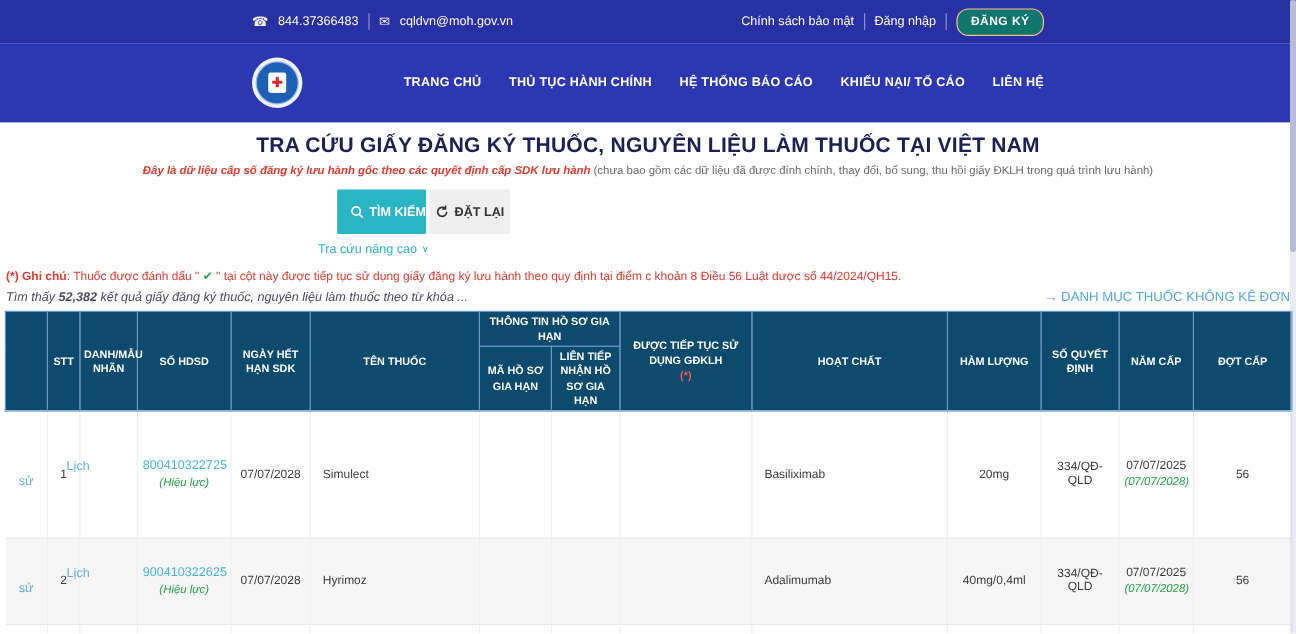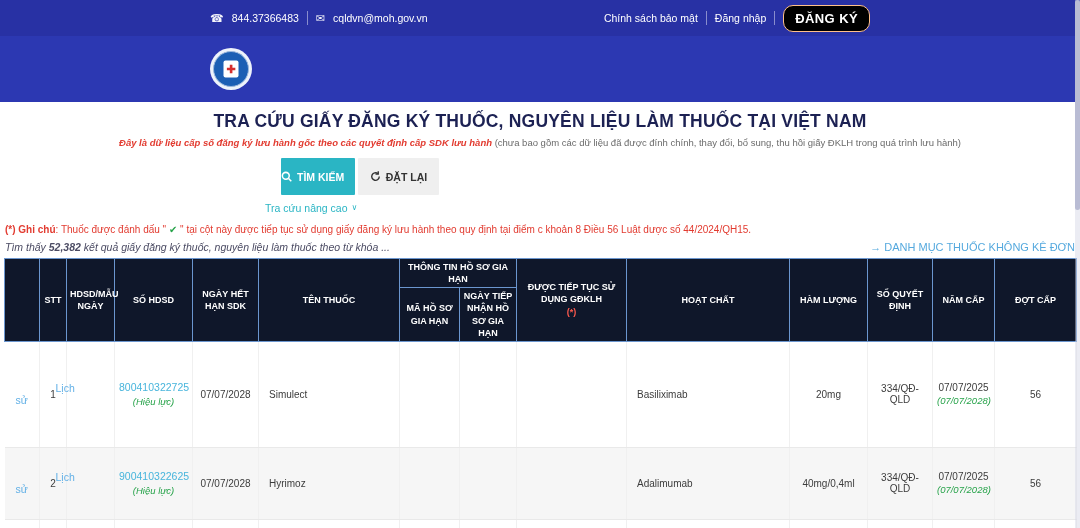--- a/index.html
+++ b/index.html
@@ -7,22 +7,22 @@
     font-family:"Liberation Sans", sans-serif; position:relative; }
 
   
   .topbar { height:36px; background:#2831a4; }
   .topbar-inner { width:660px; margin:0 auto; height:100%; display:flex;
     align-items:center; justify-content:space-between; color:#fff; font-size:10.5px; }
   .topbar-left, .topbar-right { display:flex; align-items:center; gap:8px; }
   .top-ico { font-size:11px; opacity:.95; }
   .topbar a { color:#fff; text-decoration:none; }
   .vsep { width:1px; height:14px; background:rgba(255,255,255,.45); display:inline-block; }
-  .register-btn { background:#000000; color:#fff; border:1px solid #ffc089;
-    border-radius:10px; font-size:13px; font-weight:bold; padding:5px 11px;
+  .register-btn { background:#0f766e; color:#fff; border:1px solid #ffc089;
+    border-radius:10px; font-size:10px; font-weight:bold; padding:5px 11px;
     letter-spacing:.4px; cursor:pointer; font-family:inherit; }
 
   
   .mainheader { height:66px; background:#2c38b2; }
   .mainheader-inner { width:660px; margin:0 auto; height:100%; display:flex;
     align-items:center; justify-content:space-between; }
   .brand { display:flex; align-items:center; gap:9px; }
   .logo { width:42px; height:42px; border-radius:50%; background:#eef3fb;
     position:relative; flex:0 0 auto; }
   .logo-inner { position:absolute; inset:3px; border-radius:50%; background:#1c5fb4;
@@ -48,42 +48,42 @@
   .filter-select { display:flex; align-items:center; gap:6px; padding:0 10px;
     border:1px solid #d9d9d9; border-right:none; border-radius:2px 0 0 2px;
     font-size:10px; font-weight:bold; color:#444; cursor:pointer; background:#fff;
     white-space:nowrap; }
   .filter-caret { font-size:8px; color:#666; }
   .search-input { flex:1; border:1px solid #d9d9d9; border-radius:0 2px 2px 0;
     font-size:10.5px; padding:0 10px; color:#333; outline:none; font-family:inherit; }
   .search-input::placeholder { color:#9a9a9a; }
   .btn-search { margin-left:16px; width:74px; background:#2ab5c4; color:#fff;
     border:none; font-weight:bold; font-size:10.5px; display:flex; align-items:center;
-    justify-content:flex-start; gap:5px; cursor:pointer; border-radius:1px; font-family:inherit; }
-  .btn-reset { margin-left:3px; width:81px; background:#efefef; color:#333;
+    justify-content:flex-end; gap:5px; cursor:pointer; border-radius:1px; font-family:inherit; }
+  .btn-reset { margin-left:3px; width:67px; background:#efefef; color:#333;
     border:none; font-weight:bold; font-size:10.5px; display:flex; align-items:center;
     justify-content:center; gap:5px; cursor:pointer; border-radius:1px; font-family:inherit; }
   .advanced { display:inline-flex; align-items:center; gap:4px; margin-top:7px;
     color:#2ab5c4; font-size:10.5px; text-decoration:none; }
   .adv-caret { font-size:8px; line-height:1; }
 
   
   .note { padding:0 5px; margin-top:8px; font-size:10px; color:#e23b30; }
   .note b { font-weight:bold; }
   .note .check { color:#27a34a; font-size:10px; }
   .results-row { padding:0 5px; margin-top:6px; display:flex; align-items:flex-end;
     justify-content:space-between; }
   .results-text { font-size:10.5px; font-style:italic; color:#4b4b63; }
   .results-text b { font-weight:bold; }
   .otc-link { font-size:11px; color:#55a9de; text-decoration:none; white-space:nowrap;text-align:right; }
 
   
   .tbl-wrap { margin:5px 4px 0; }
   table { width:1072px; border-collapse:collapse; table-layout:fixed; }
-  thead th { background:#0f172a; color:#fff; font-size:9px; font-weight:bold;
+  thead th { background:#0c4a6e; color:#fff; font-size:9px; font-weight:bold;
     border:1px solid #6b96cf; text-align:center; vertical-align:middle;
     padding:2px 3px; line-height:1.35; }
   thead tr.group-row th { height:28px; }
   thead tr.sub-row th { height:50px; }
   .star { color:#ff5a4e; display:block; font-size:9px; margin-top:1px; }
   tbody td { border-right:1px solid #f0f0f0; border-bottom:1px solid #e9e9e9;
     font-size:10px; color:#3c3c3c; text-align:center; vertical-align:middle;
     padding:4px 4px; background:#fff; }
   tbody tr.alt td { background:#f6f6f6; }
   tbody tr.r1 { height:106px; } tbody tr.r2 { height:72px; } tbody tr.r3 { height:90px; }
@@ -121,20 +121,27 @@
   </div>
 </div>
 
 <div class="mainheader">
   <div class="mainheader-inner">
     <div class="brand">
       <div class="logo">
         <div class="logo-inner"></div>
         <div class="logo-core">✚</div>
       </div>
+    </div>
+    <div class="nav">
+      <a href="#">TRANG CHỦ</a>
+      <a href="#">THỦ TỤC HÀNH CHÍNH</a>
+      <a href="#">HỆ THỐNG BÁO CÁO</a>
+      <a href="#">KHIẾU NẠI/ TỐ CÁO</a>
+      <a href="#">LIÊN HỆ</a>
     </div>
   </div>
 </div>
 
 <h1 class="page-title">TRA CỨU GIẤY ĐĂNG KÝ THUỐC, NGUYÊN LIỆU LÀM THUỐC TẠI VIỆT NAM</h1>
 <p class="subtitle">
   <span class="red">Đây là dữ liệu cấp số đăng ký lưu hành gốc theo các quyết định cấp SDK lưu hành</span>
   <span class="gray">(chưa bao gồm các dữ liệu đã được đính chính, thay đổi, bổ sung, thu hồi giấy ĐKLH trong quá trình lưu hành)</span>
 </p>
 
@@ -188,38 +195,38 @@
     <col style="width:163px">
         <col style="width:78px">
         <col style="width:65px">
     <col style="width:62px">
         <col style="width:82px">
   </colgroup>
   <thead>
     <tr class="group-row">
       <th rowspan="2"></th>
       <th rowspan="2">STT</th>
-      <th rowspan="2">HDSD/MẪU NGÀY</th>
+      <th rowspan="2">DANH/MẪU NHÃN</th>
       <th rowspan="2">SỐ HDSD</th>
       <th rowspan="2">NGÀY HẾT HẠN SDK</th>
       <th rowspan="2">TÊN THUỐC</th>
       <th colspan="2">THÔNG TIN HỒ SƠ GIA HẠN</th>
       <th rowspan="2">
         <span>ĐƯỢC TIẾP TỤC SỬ DỤNG GĐKLH</span>
         <span class="star">(*)</span>
       </th>
       <th rowspan="2">HOẠT CHẤT</th>
       <th rowspan="2">HÀM LƯỢNG</th>
       <th rowspan="2">SỐ QUYẾT ĐỊNH</th>
       <th rowspan="2">NĂM CẤP</th>
       <th rowspan="2">ĐỢT CẤP</th>
     </tr>
     <tr class="sub-row">
       <th>MÃ HỒ SƠ GIA HẠN</th>
-      <th>NGÀY TIẾP NHẬN HỒ SƠ GIA HẠN</th>
+      <th>LIÊN TIẾP NHẬN HỒ SƠ GIA HẠN</th>
     </tr>
   </thead>
   <tbody>
     <tr class="r1">
       <td><a class="history-link" href="#">Lịch sử</a></td>
       <td>1</td>
       <td></td>
       <td>
         <a class="gplh-link" href="#">800410322725</a>
         <div class="status-green">(Hiệu lực)</div>

